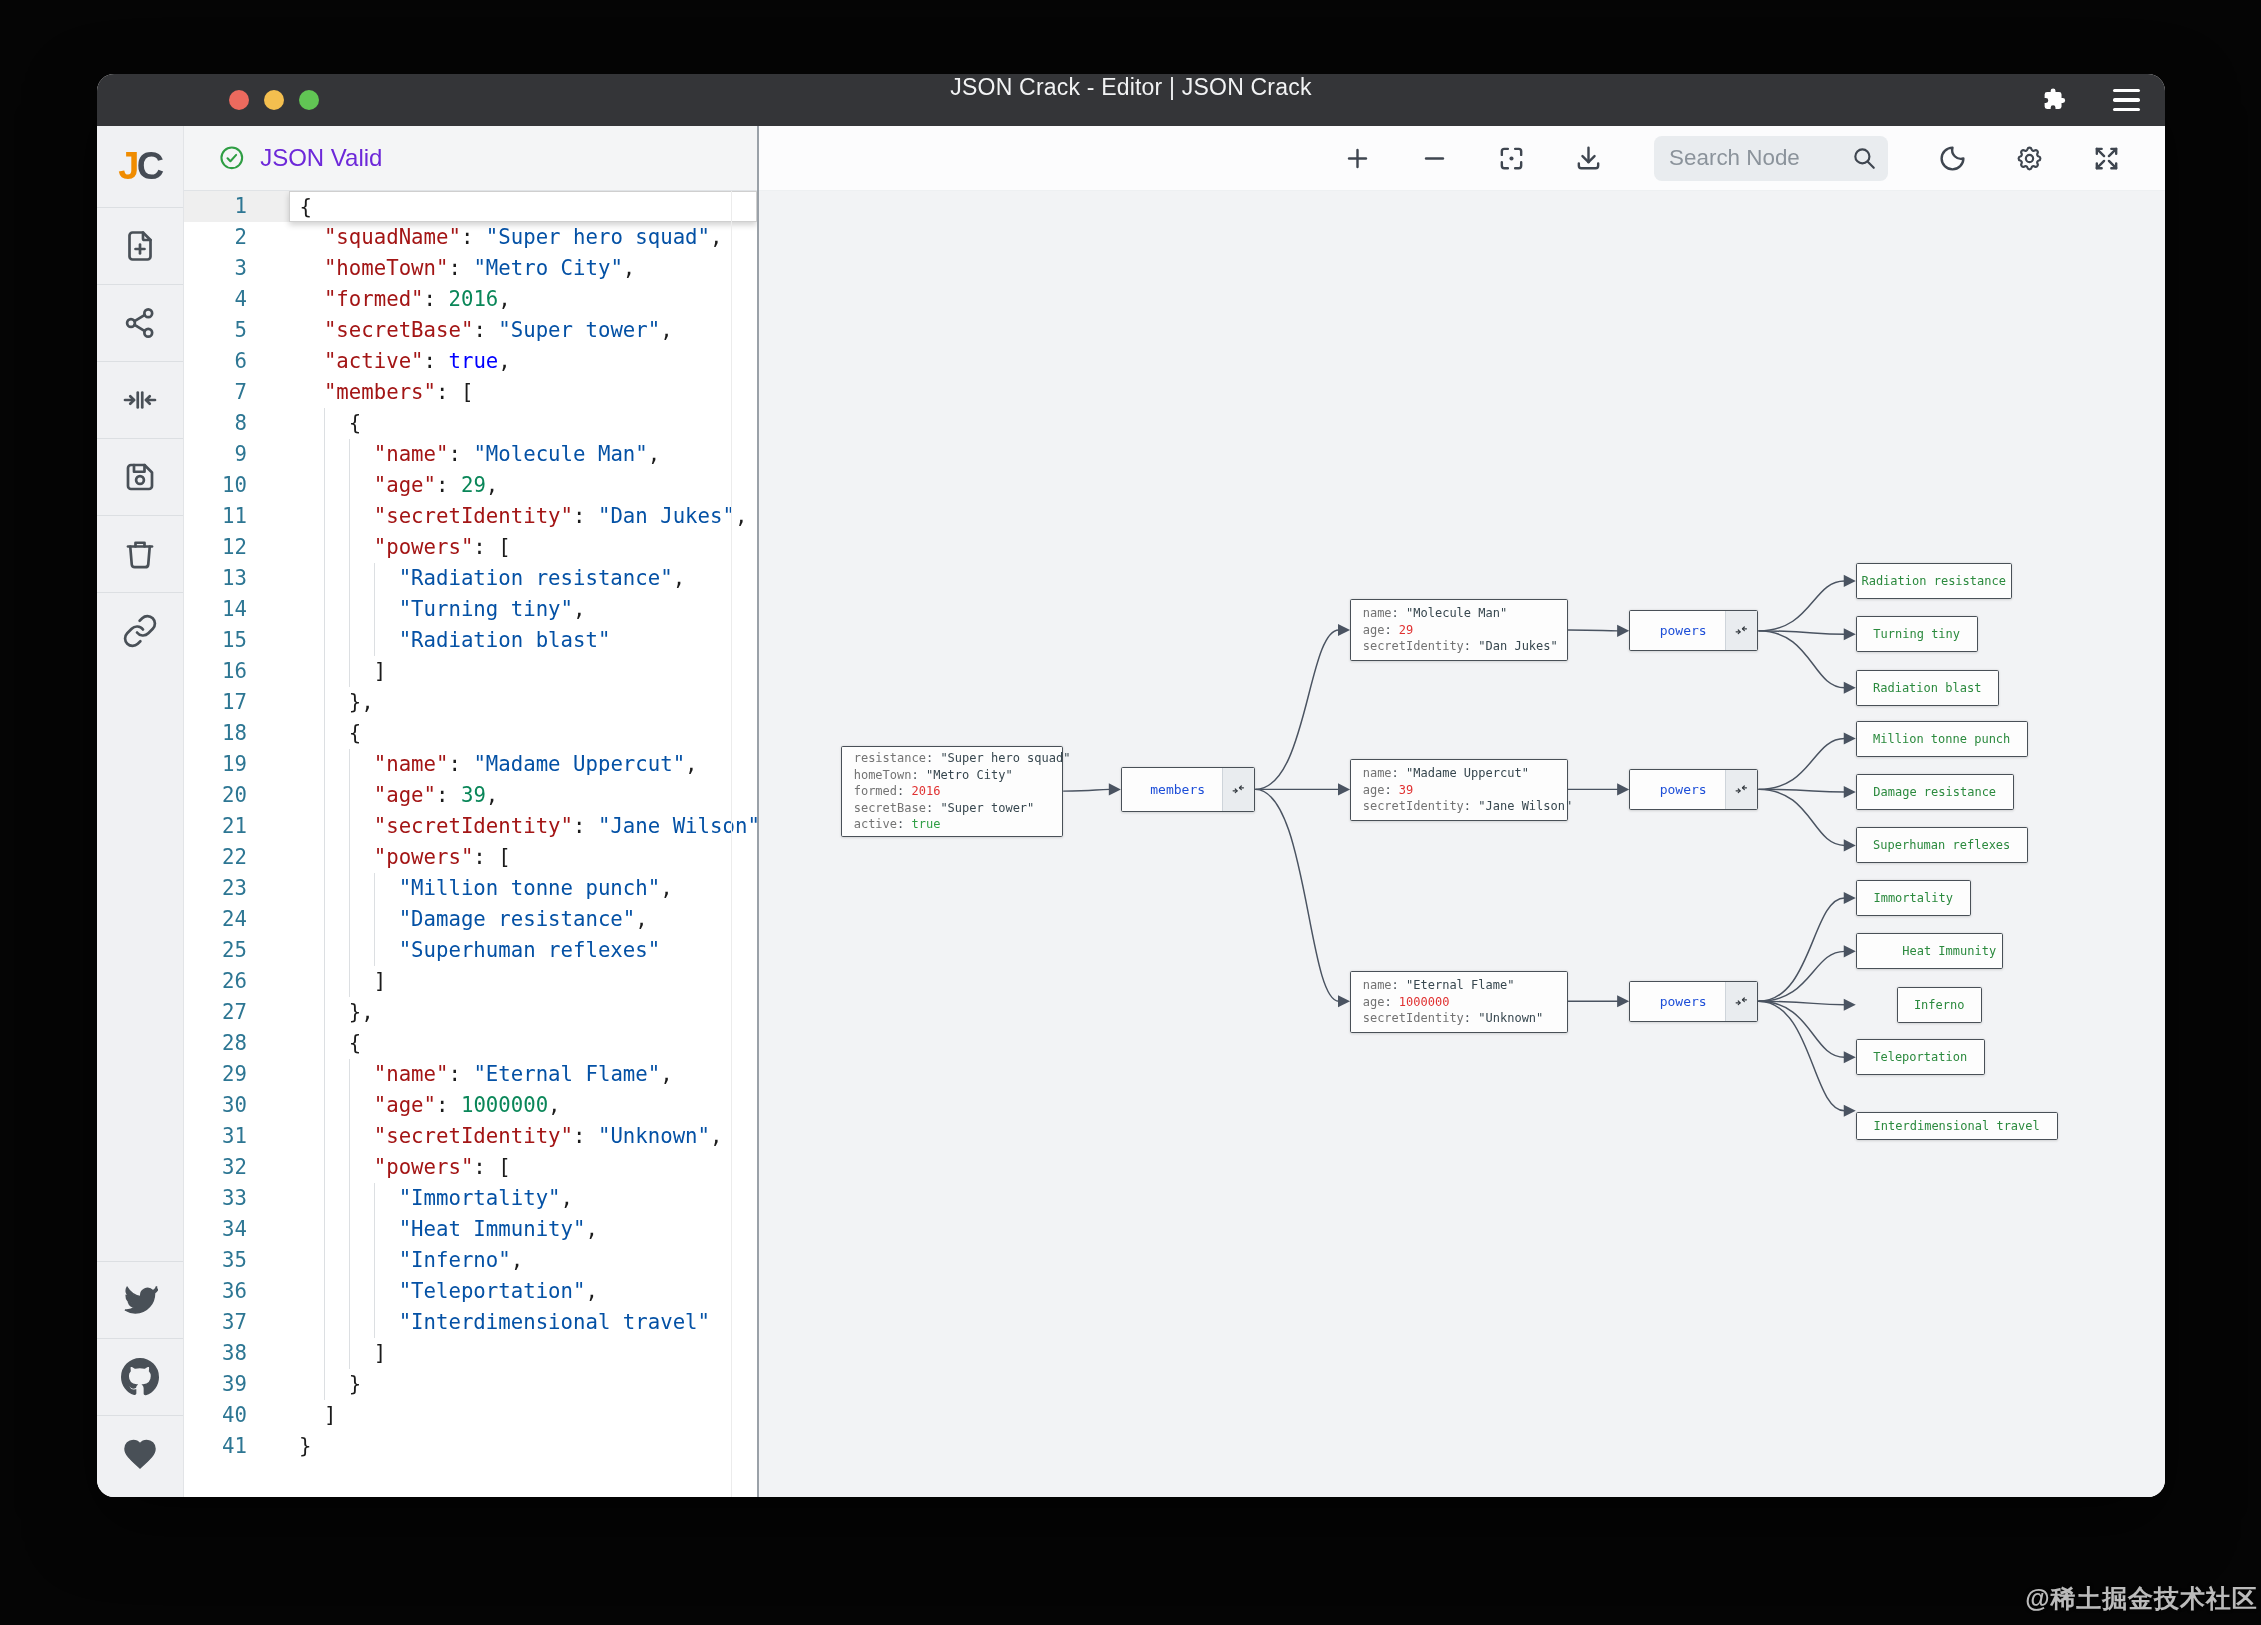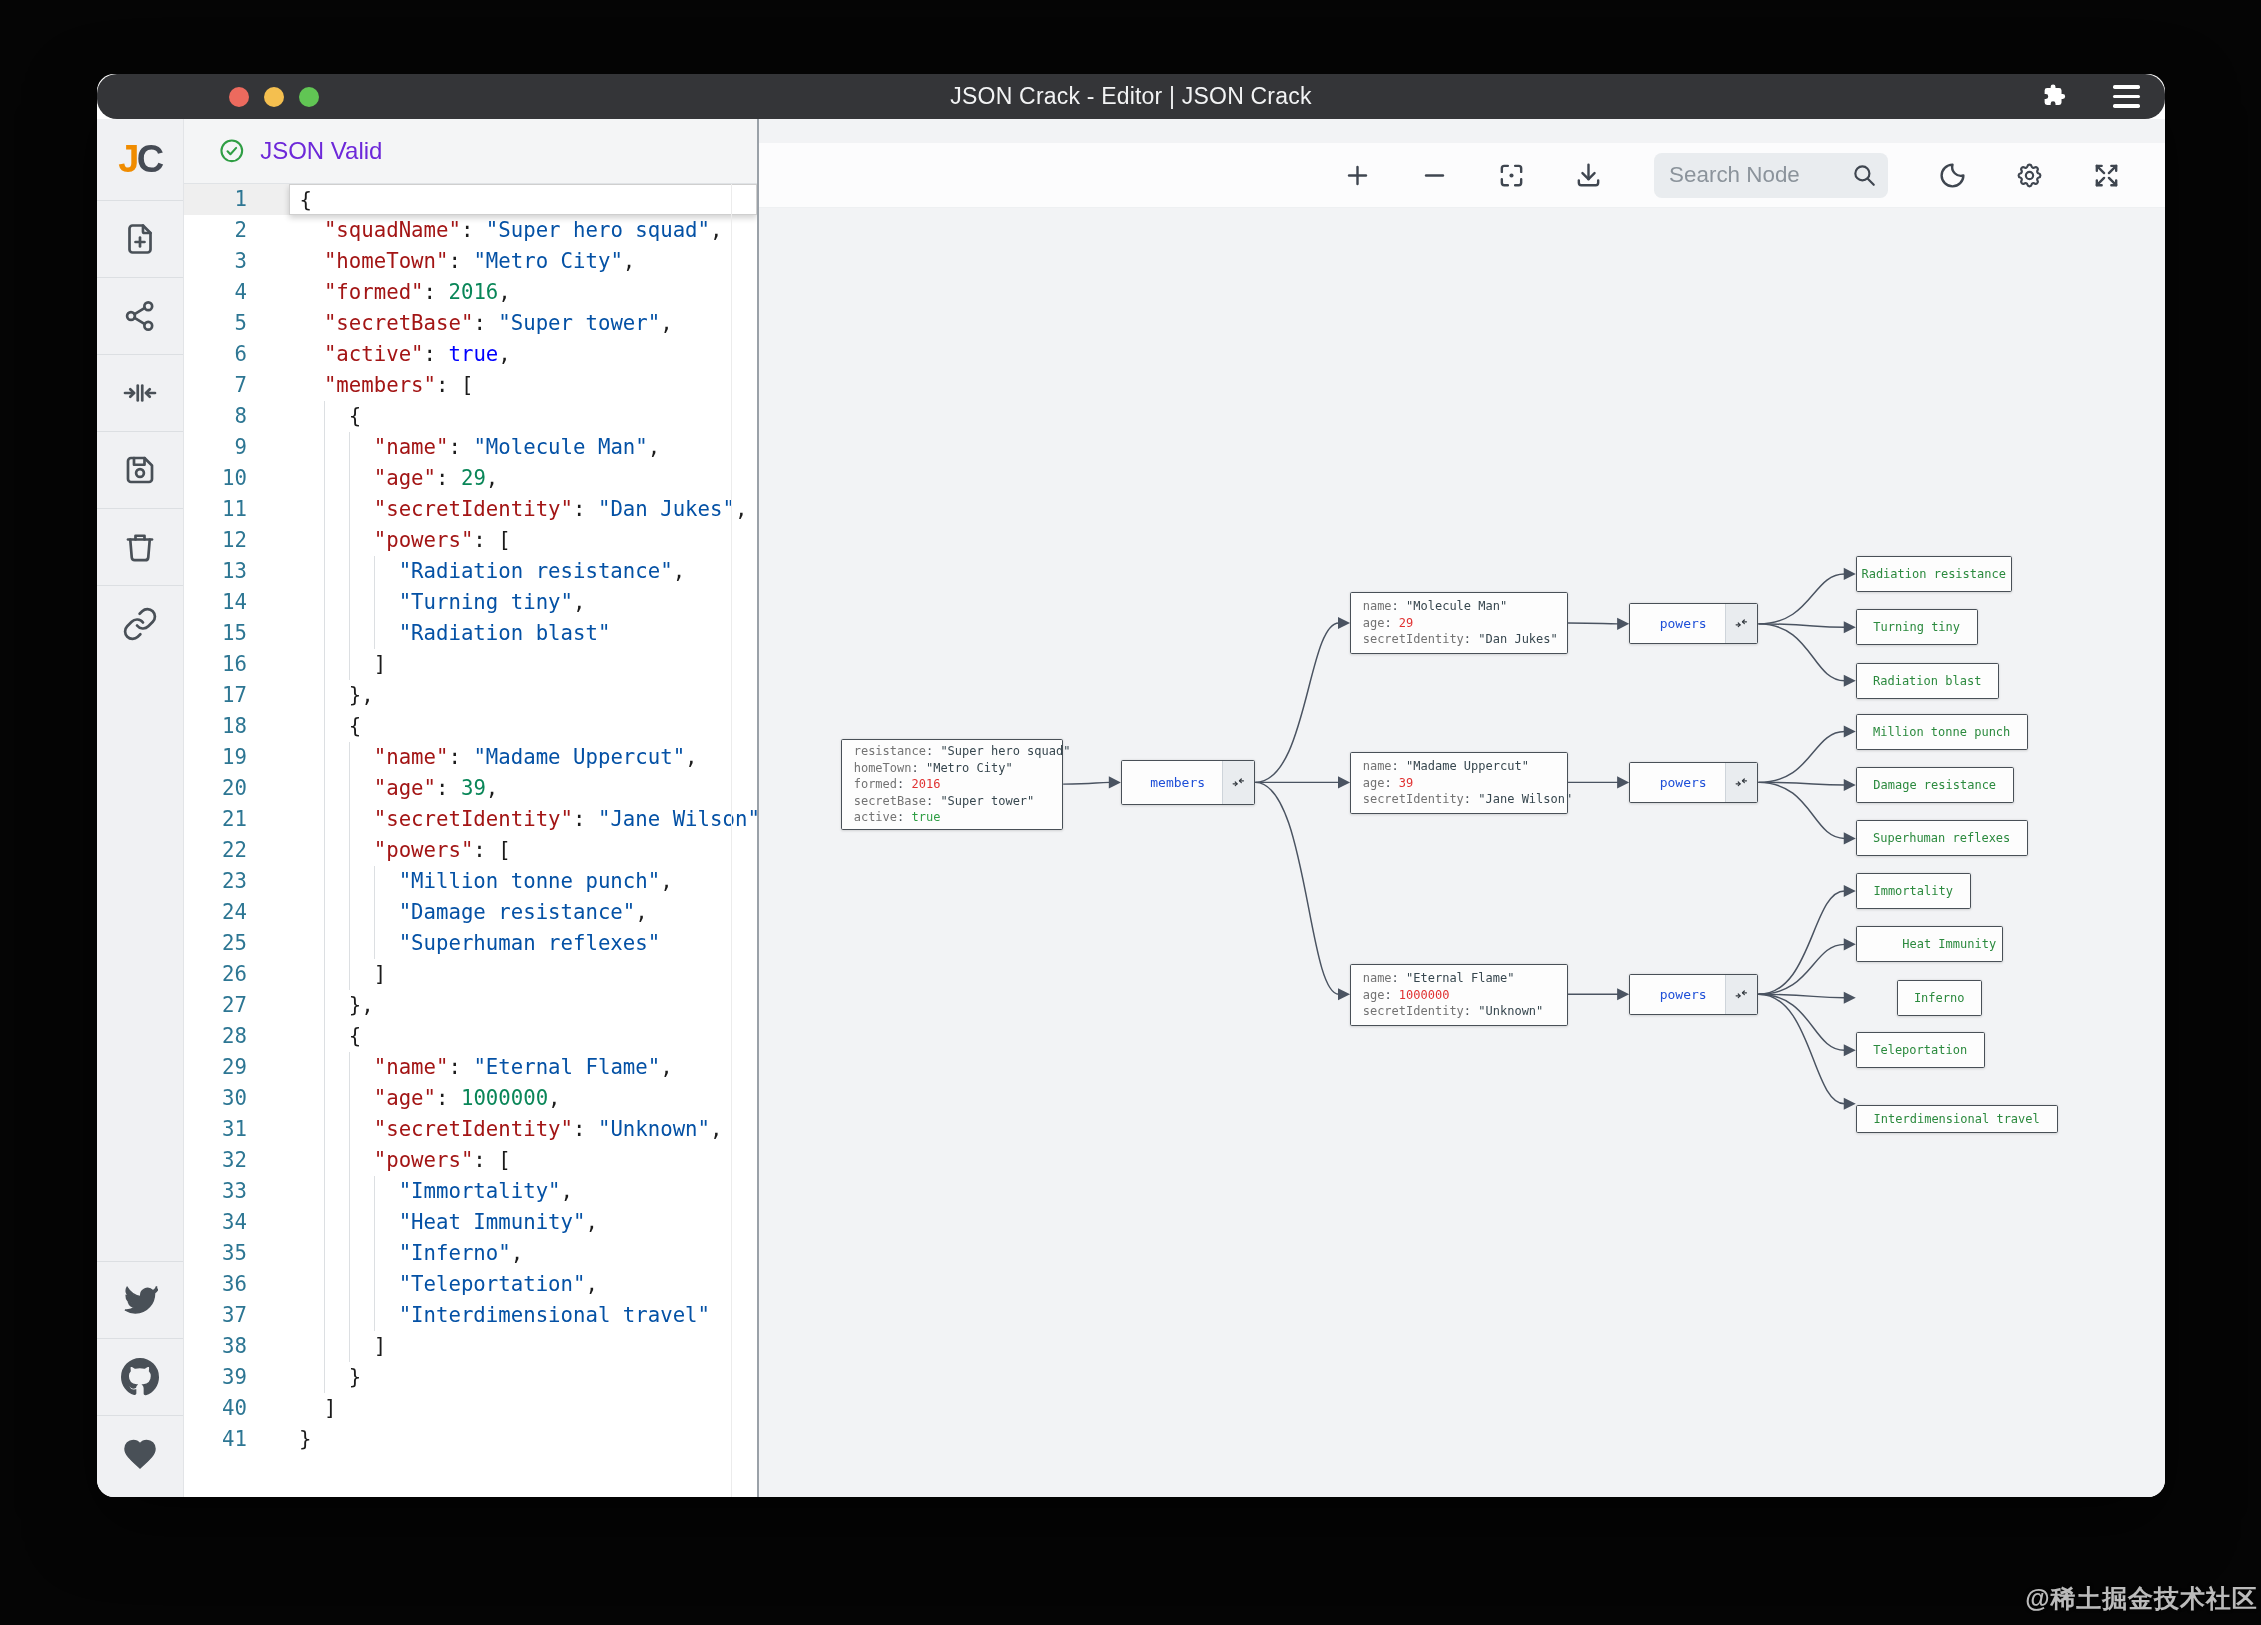--- a/index.html
+++ b/index.html
@@ -1,21 +1,21 @@
 <!DOCTYPE html>
 <html style="font-size:13.8px"><head>
 <meta charset="utf-8">
 <style>
   html,body{margin:0;padding:0;background:#000;width:2261px;height:1625px;overflow:hidden;
             font-family:"Liberation Sans",sans-serif;-webkit-font-smoothing:antialiased;}
   .stage{position:relative;width:2261px;height:1625px;background:#050505;}
   .window{position:absolute;left:97px;top:74px;width:2068px;height:1423px;border-radius:17px;
           overflow:hidden;background:#fff;box-shadow:0 26px 69px rgba(0,0,0,.6);display:flex;flex-direction:column;}
   
-  .titlebar{height:45px;background:#343538;position:relative;display:flex;align-items:center;justify-content:center;flex:none;border-radius:20px;}
+  .titlebar{height:52px;background:#343538;position:relative;display:flex;justify-content:center;flex:none;}
   .tl{position:absolute;top:50%;transform:translateY(-50%);width:20px;height:20px;border-radius:50%;}
   .tl.r{left:132px;background:#ec6a5e;}
   .tl.y{left:167px;background:#f4bf4f;}
   .tl.g{left:202px;background:#61c554;}
   .title{color:#f2f3f4;font-size:23px;font-weight:500;letter-spacing:0.2px;}
   .tb-right{position:absolute;right:22.4px;top:0;height:100%;display:flex;align-items:center;gap:38px;}
   .tb-right .icon-btn{width:33px;height:33px;display:flex;align-items:center;justify-content:center;cursor:pointer;}
   .burger{display:flex;flex-direction:column;gap:6px;}
   .burger span{display:block;width:27px;height:3.4px;border-radius:1.7px;background:#fff;}
   
@@ -41,21 +41,21 @@
   .ind{display:inline-block;width:2ch;flex:none;}
   .ind.guide{box-shadow:inset 0.9px 0 0 #d9dcdf;}
   .tok-p{color:#1b1b1b;} .tok-k{color:#a31515;} .tok-s{color:#0451a5;} .tok-n{color:#098658;} .tok-b{color:#0000ff;}
   .line.current{background:#efefef;}
   .line.current .code{background:#fff;margin-left:29px;padding-left:9.5px;border:0.9px solid #cfcfcf;box-shadow:0 2.6px 6px rgba(0,0,0,.18);box-sizing:border-box;}
   
   .splitter{width:1.7px;flex:none;background:#9aa1a8;cursor:col-resize;}
   
   .graph-pane{flex:1;position:relative;background:#f2f3f5;min-width:0;}
   .toolbar{position:absolute;left:0;right:0;top:0;height:65px;background:#fcfcfd;border-bottom:0.9px solid #eef0f2;
-           display:flex;align-items:center;justify-content:flex-end;gap:46px;padding-right:43px;box-sizing:border-box;z-index:5;margin-top:24px;}
+           display:flex;align-items:center;justify-content:flex-end;gap:46px;padding-right:43px;box-sizing:border-box;z-index:5;}
   .tool-btn{width:31px;height:31px;display:flex;align-items:center;justify-content:center;cursor:pointer;flex:none;}
   .tool-btn svg{stroke:#3f4650;}
   .searchbox{position:relative;width:234px;height:45px;flex:none;margin:0 3.4px;}
   .searchbox input{width:100%;height:100%;box-sizing:border-box;border:none;outline:none;background:#e9ecef;border-radius:7.8px;
                    padding:0 48px 0 15.5px;font-size:22.4px;color:#343a40;font-family:"Liberation Sans",sans-serif;}
   .searchbox input::placeholder{color:#8b939b;}
   .searchbox .mag{position:absolute;right:10.3px;top:50%;transform:translateY(-50%);}
   .canvas{position:absolute;left:0;top:0;width:1407px;height:1369px;}
   .canvas svg.edges{position:absolute;left:0;top:0;z-index:1;}
   .edges path{fill:none;stroke:#4a5361;stroke-width:1.7px;}

